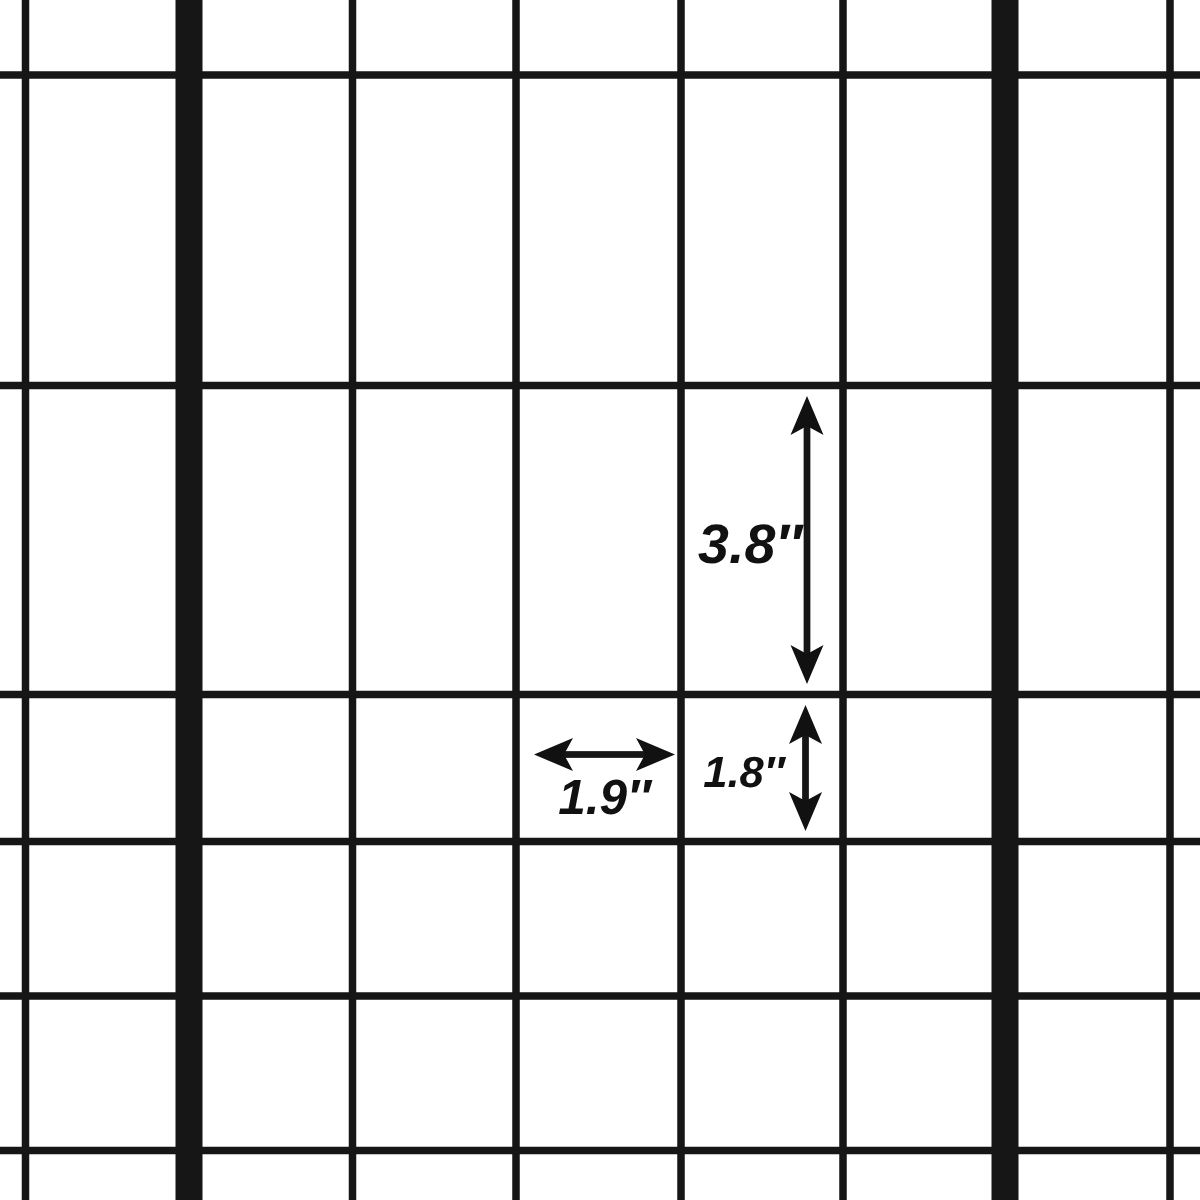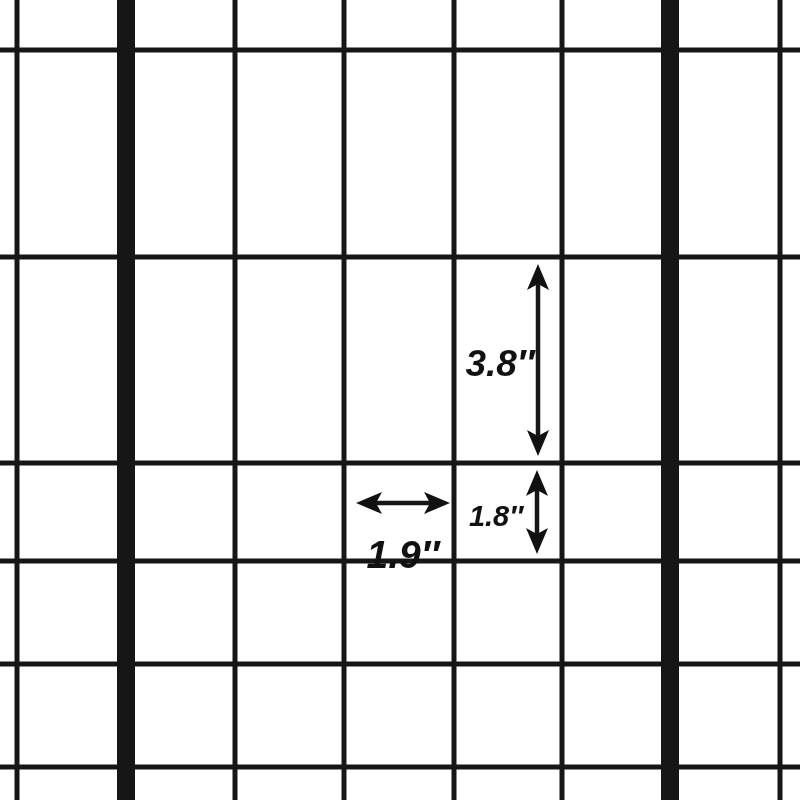--- a/index.html
+++ b/index.html
@@ -60,16 +60,16 @@
       <rect x="374" y="500.75" width="58" height="4.5" fill="#161616"></rect>
       <polygon points="356,503 382,492 376,503 382,514" fill="#111111"></polygon>
       <polygon points="450,503 424,492 430,503 424,514" fill="#111111"></polygon>
       <rect x="534.75" y="488" width="4.5" height="48" fill="#161616"></rect>
       <polygon points="537,470 526,496 537,490 548,496" fill="#111111"></polygon>
       <polygon points="537,554 526,528 537,534 548,528" fill="#111111"></polygon>
     </svg>
 
   <div class="dim-label" id="dim-label-0" style="left: 500px; top: 363px; font-size: 37px;">3.8″</div>
 
-  <div class="dim-label" id="dim-label-1" style="left: 403px; top: 554px; font-size: 39px;">1.9″</div>
+  <div class="dim-label" id="dim-label-1" style="left: 403px; top: 531px; font-size: 33px;">1.9″</div>
 
   <div class="dim-label" id="dim-label-2" style="left: 496px; top: 516px; font-size: 29px;">1.8″</div>
 </div>
 
 </body></html>

